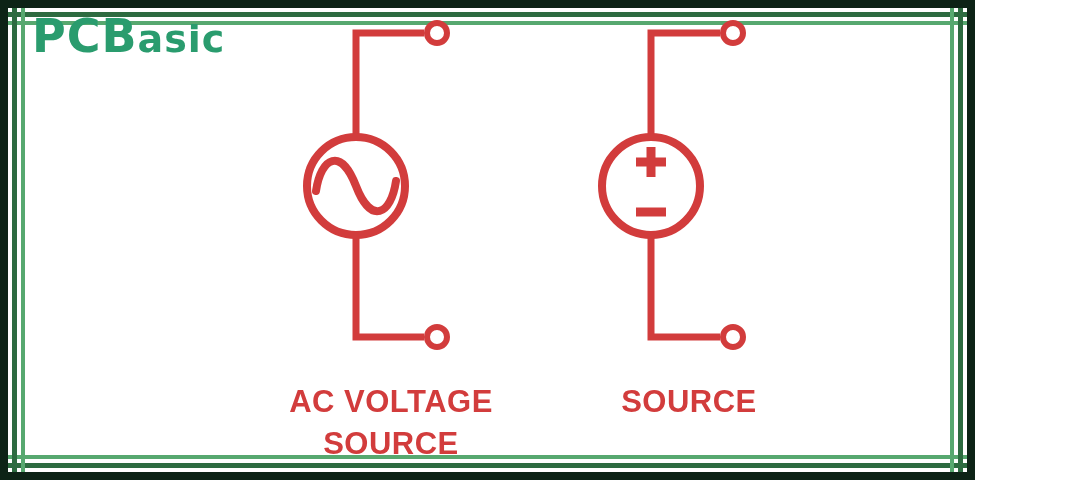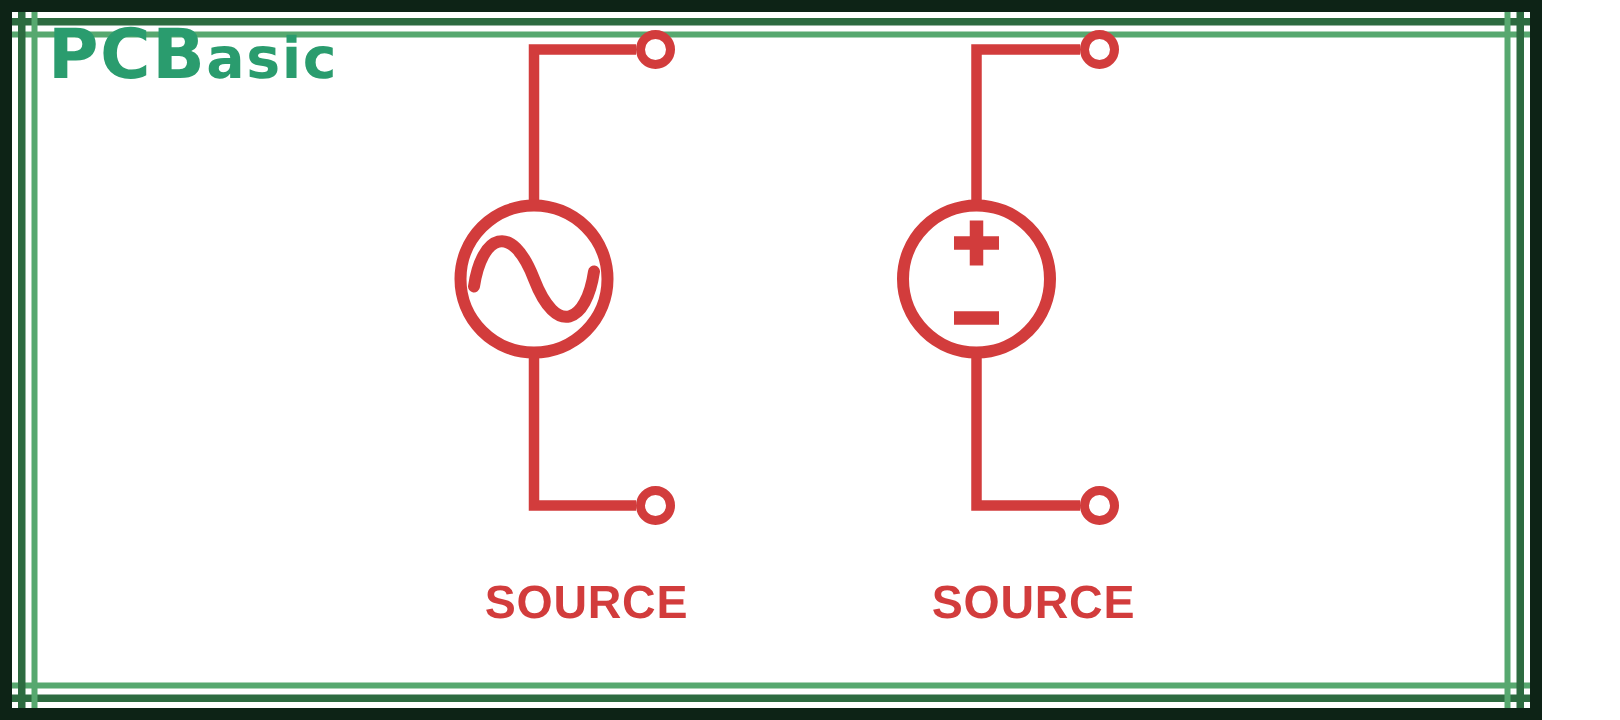--- a/index.html
+++ b/index.html
@@ -8,21 +8,21 @@
     --frame-dark:#0d2316;
     --frame-mid:#2d6b40;
     --frame-light:#57a86f;
   }
   html,body{margin:0;padding:0;}
   body{
     width:1080px;height:480px;overflow:hidden;background:#ffffff;
     font-family:"Liberation Sans","DejaVu Sans",sans-serif;
   }
   .canvas{
-    position:relative;width:1028px;height:480px;background:#ffffff;
+    position:relative;width:955px;height:480px;background:#ffffff;padding-left:20px;
   }
   
   .frame-outer{
     position:absolute;inset:0;
     border:8px solid var(--frame-dark);
     box-sizing:border-box;
     pointer-events:none;
   }
   
   .strip{position:absolute;pointer-events:none;}
@@ -108,19 +108,20 @@
       <circle class="terminal" cx="733" cy="33" r="10"></circle>
       <circle class="source-circle" cx="651" cy="186" r="49"></circle>
       <path class="polarity" d="M636 162 H666 M651 147 V177"></path>
       <path class="polarity" d="M636 212 H666"></path>
       <path class="wire" d="M720 337 H651 V236"></path>
       <circle class="terminal" cx="733" cy="337" r="10"></circle>
     </g>
   </svg>
 
   <div class="src-label ac">
+    <div>AC VOLTAGE</div>
     <div>SOURCE</div>
   </div>
   <div class="src-label dc">
     <div>SOURCE</div>
   </div>
 
 </div>
 
 </body></html>

